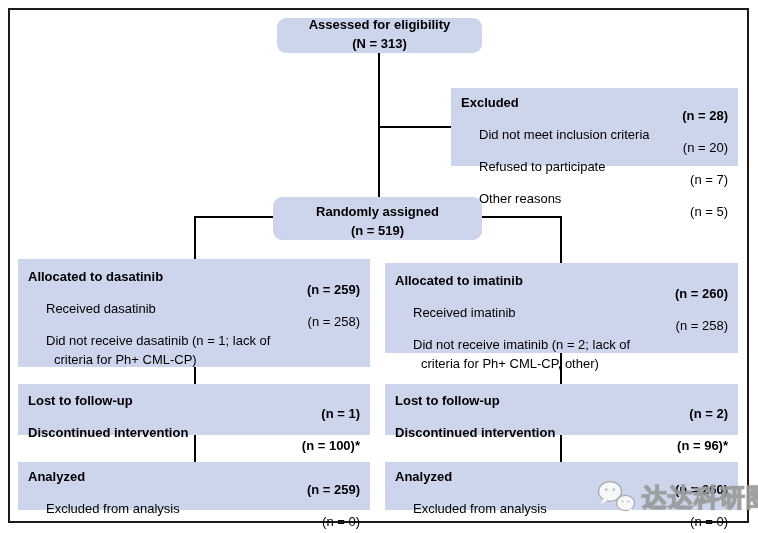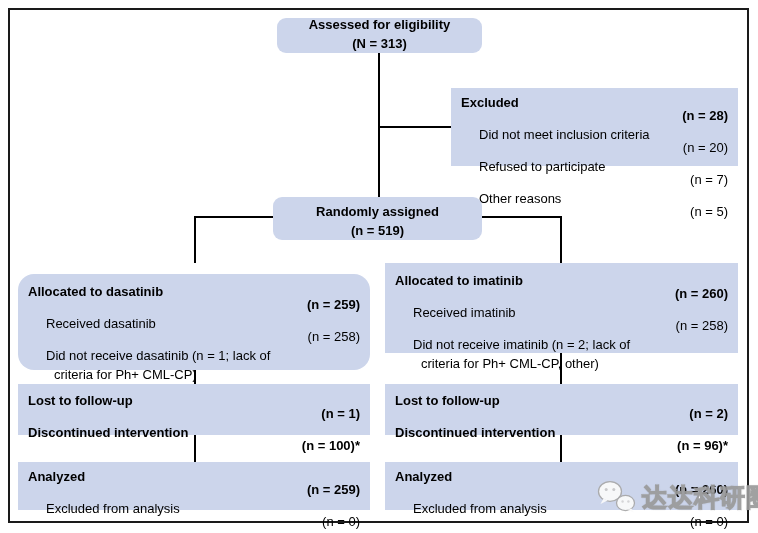--- a/index.html
+++ b/index.html
@@ -47,21 +47,21 @@
     padding: 0 10px 0 10px;
   }
   .row .lbl { white-space: nowrap; }
   .row .val { white-space: nowrap; text-align: right; margin-top: 13px; }
   .indent-1 { padding-left: 18px; }
   .indent-2 { padding-left: 26px; }
   
   #box-assessed   { left: 277px; top: 18px;  width: 205px; height: 35px; }
   #box-excluded   { left: 451px; top: 88px;  width: 287px; height: 78px; padding-top: 5px; }
   #box-randomized { left: 273px; top: 197px; width: 209px; height: 43px; }
-  #box-alloc-l    { left: 18px;  top: 274px; width: 352px; height: 96px; padding-top: 8px; border-radius: 16px; }
+  #box-alloc-l    { left: 18px;  top: 259px; width: 352px; height: 108px; padding-top: 8px; }
   #box-alloc-r    { left: 385px; top: 263px; width: 353px; height: 90px; padding-top: 8px; }
   #box-lost-l     { left: 18px;  top: 384px; width: 352px; height: 51px; padding-top: 7px; }
   #box-lost-r     { left: 385px; top: 384px; width: 353px; height: 51px; padding-top: 7px; }
   #box-anal-l     { left: 18px;  top: 462px; width: 352px; height: 48px; padding-top: 5px; }
   #box-anal-r     { left: 385px; top: 462px; width: 353px; height: 48px; padding-top: 5px; }
   
   .vline, .hline {
     position: absolute;
     background: var(--line-color);
   }

